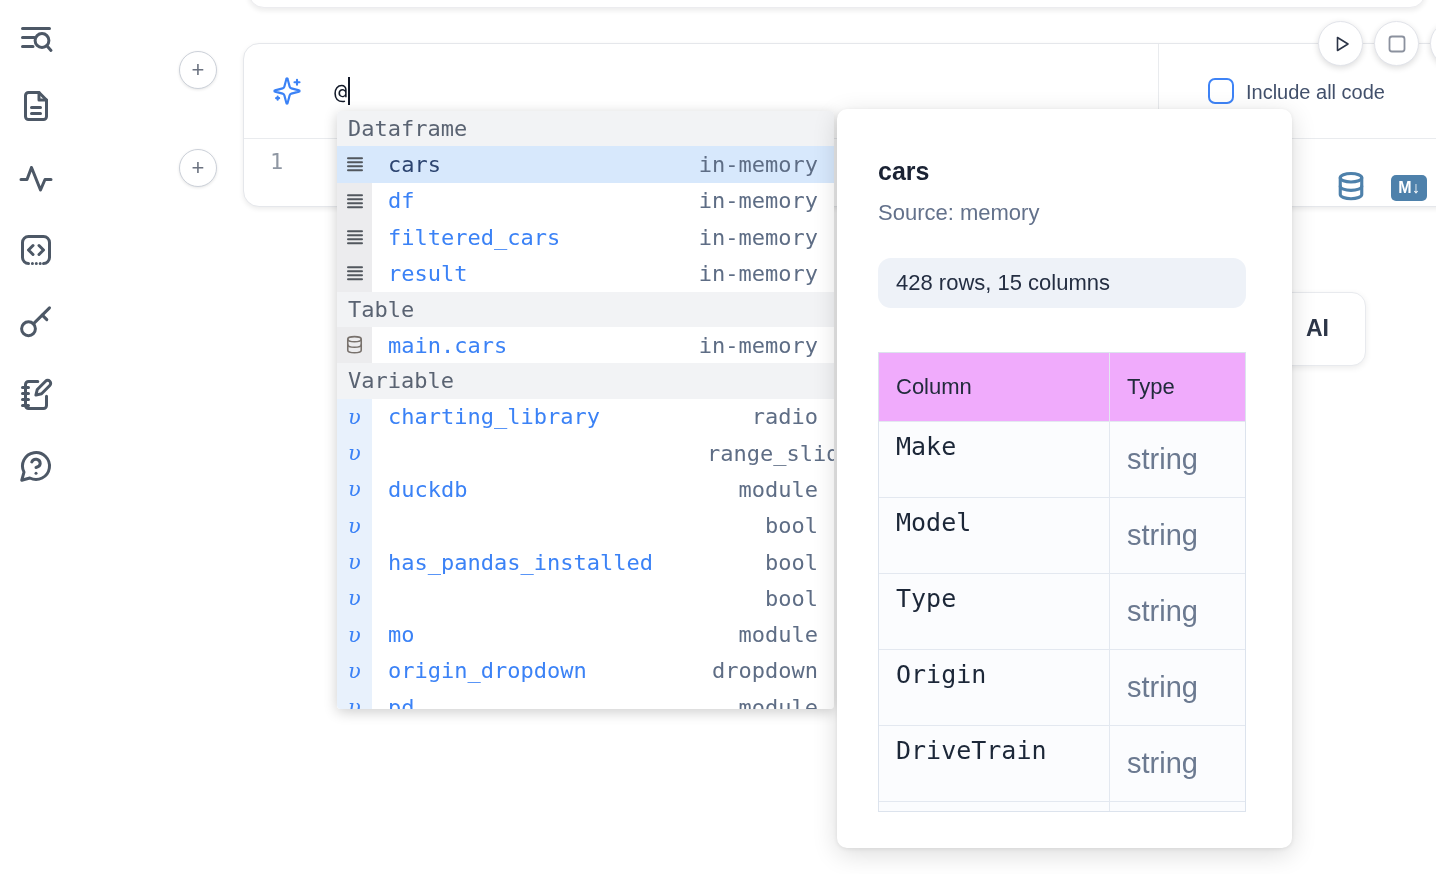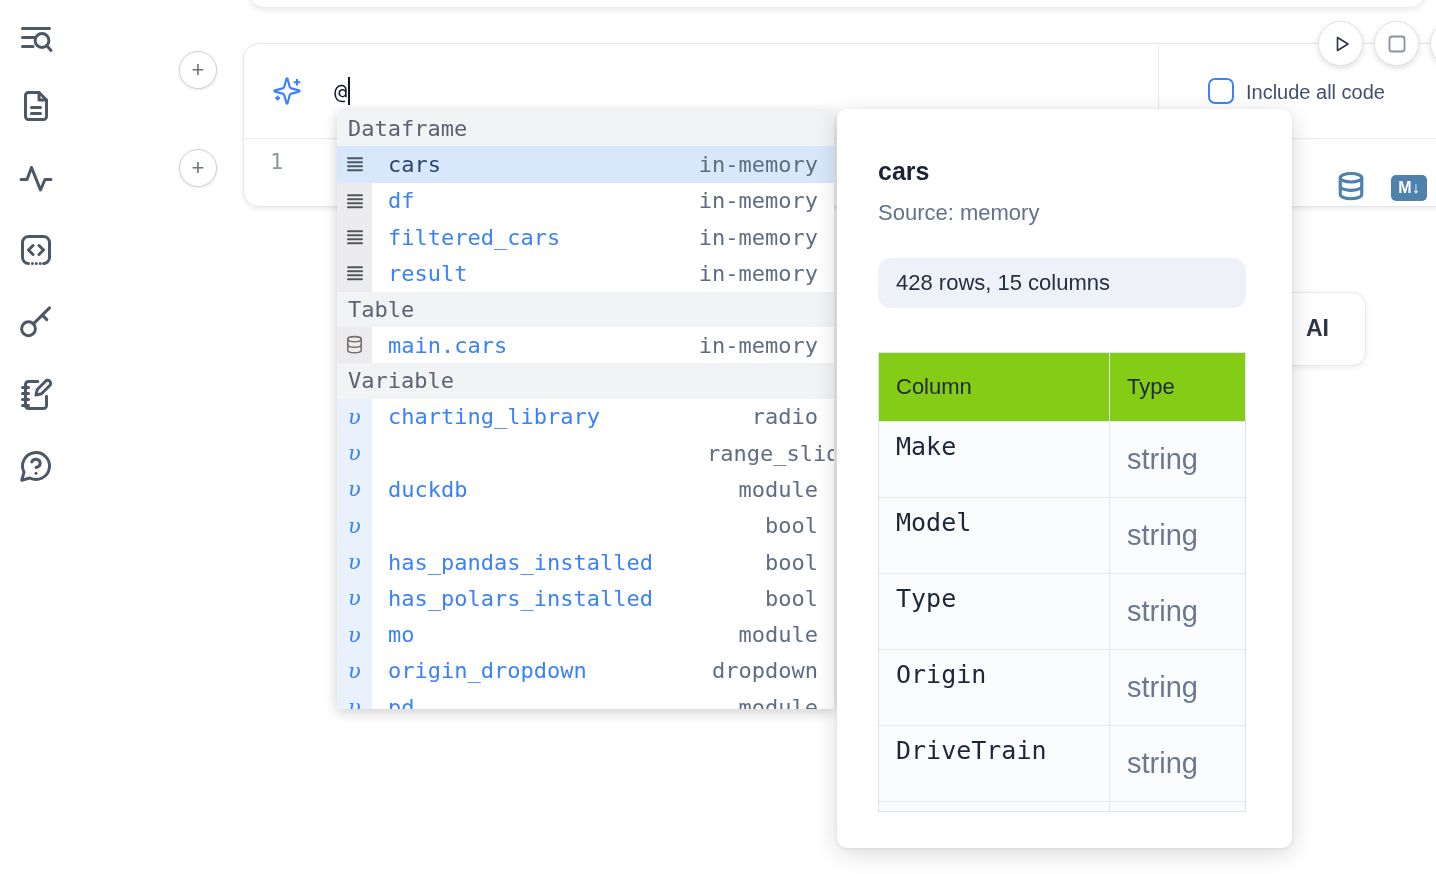--- a/index.html
+++ b/index.html
@@ -81,21 +81,21 @@
     box-shadow:0 6px 26px rgba(0,0,0,.14), 0 1px 4px rgba(0,0,0,.08);
     padding:48px 46px 40px 41px; }
   .pv-title { font-size:25px; font-weight:bold; color:#1a2233; }
   .pv-source { margin-top:14px; font-size:22px; color:#63718b; }
   .pv-badge { margin-top:32px; background:#eef2f8; border-radius:13px; padding:12px 18px;
     font-size:22px; color:#242e42; }
   .pv-table { margin-top:44px; width:368px; max-height:460px; overflow:hidden;
     border:1px solid #dce3ed; }
   .pv-tr { display:flex; border-bottom:1px solid #e3e8f0; background:#fbfcfe; }
   .pv-tr:last-child { border-bottom:none; }
-  .pv-tr.head { background:#84cc16; }
+  .pv-tr.head { background:#f0abfc; }
   .pv-c1 { width:231px; border-right:1px solid #e3e8f0; padding:10px 0 23px 17px; }
   .pv-c2 { width:135px; padding:23px 0 23px 17px; }
   .pv-tr.head .pv-c1, .pv-tr.head .pv-c2 { font-size:22px; color:#212b3b; padding:21px 0 21px 17px; }
   .pv-col-name { font-family:"DejaVu Sans Mono", monospace; font-size:25px; color:#1c2738; }
   .pv-col-type { font-size:29px; color:#6b7990; line-height:29px; }
 
   
   .plus-btn { position:absolute; left:179px; width:38px; height:38px; border-radius:50%;
     background:#fff; border:1.5px solid #ccd1d9; box-shadow:0 1px 3px rgba(0,0,0,.10);
     color:#6b7280; font-size:22px; font-weight:300; display:flex; align-items:center;
@@ -284,21 +284,20 @@
       <div class="ac-gutter g-var">
         <span class="vg">υ</span>
       </div>
       <span class="ac-name">has_pandas_installed</span>
       <span class="ac-type">bool</span>
     </div>
     <div class="ac-row">
       <div class="ac-gutter g-var">
         <span class="vg">υ</span>
       </div>
-      <span class="ac-name">has_polars_installed</span>
       <span class="ac-type">bool</span>
     </div>
     <div class="ac-row">
       <div class="ac-gutter g-var">
         <span class="vg">υ</span>
       </div>
       <span class="ac-name">mo</span>
       <span class="ac-type">module</span>
     </div>
     <div class="ac-row">

